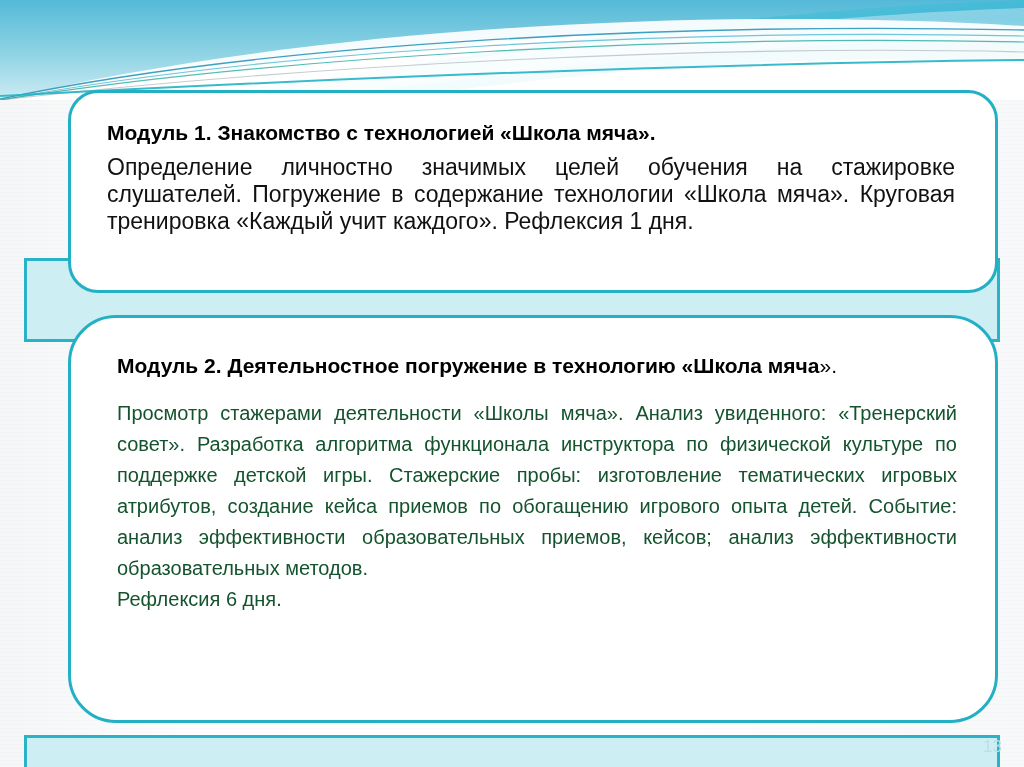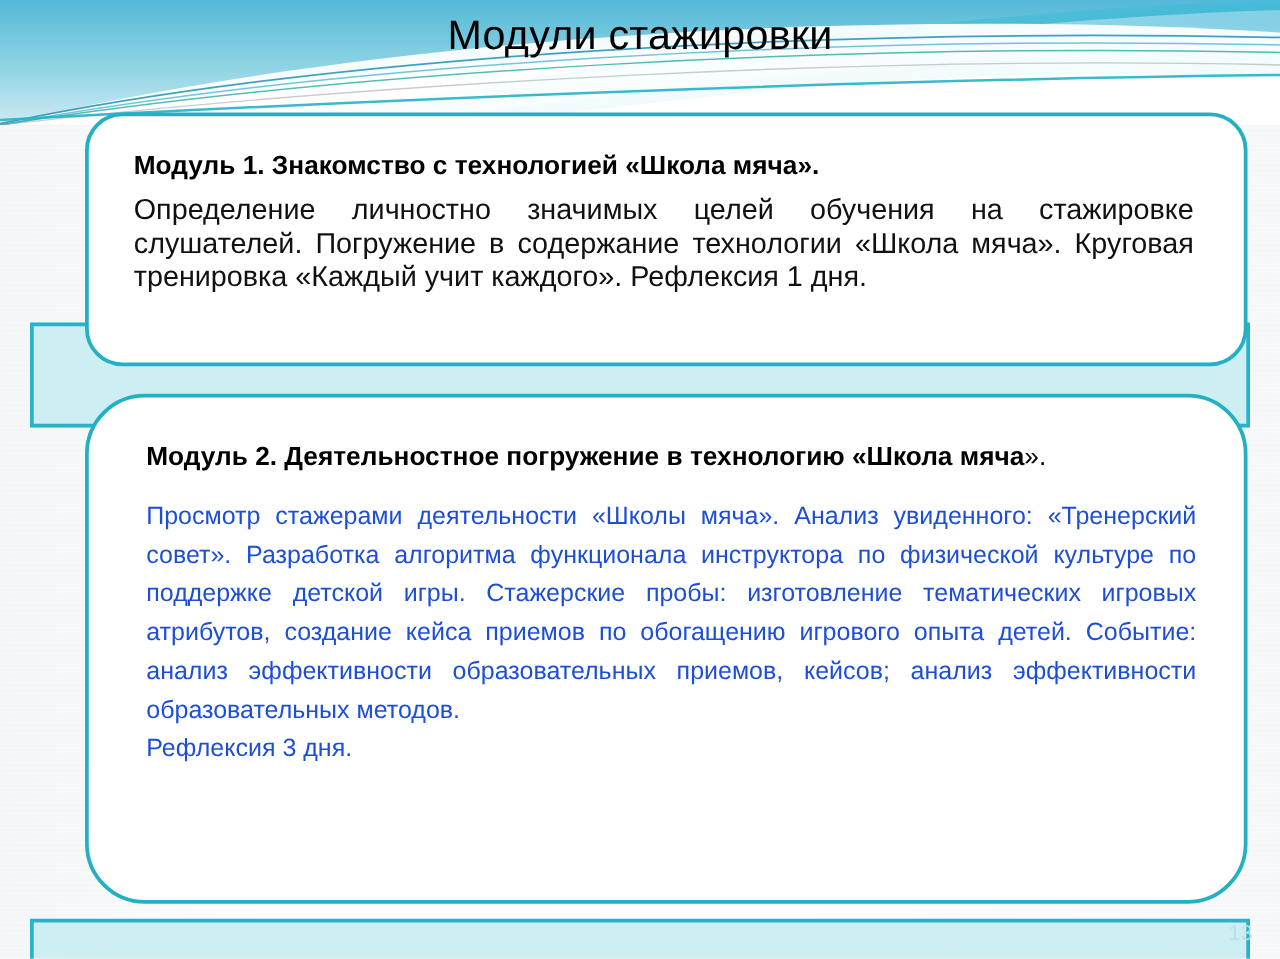--- a/index.html
+++ b/index.html
@@ -118,21 +118,21 @@
     font-size: 23px;
     line-height: 27px;
     color: #111111;
     margin: 0;
     text-align: justify;
     text-align-last: left;
   }
   .box-body-2 {
     font-size: 20px;
     line-height: 31px;
-    color: #1d4ed8;
+    color: #14532d;
     margin: 0;
     text-align: justify;
     text-align-last: left;
   }
   .tail {
     text-align: left;
     margin: 0;
   }
 
   
@@ -178,31 +178,30 @@
       <path d="M0,100 C300,28 700,6 1024,26 L1024,100 Z" fill="#ffffff" opacity="0.93"></path>
 
       <path d="M0,99 C260,44 660,22 1024,30" fill="none" stroke="#1f8fb5" stroke-width="1.4" opacity="0.85"></path>
       <path d="M0,100 C270,50 670,28 1024,36" fill="none" stroke="#4fb7cf" stroke-width="1.2" opacity="0.8"></path>
       <path d="M0,100 C280,56 680,34 1024,42" fill="none" stroke="#17a79b" stroke-width="1.2" opacity="0.75"></path>
       <path d="M0,100 C300,66 700,44 1024,52" fill="none" stroke="#9aa3a6" stroke-width="1.1" opacity="0.55"></path>
       <path d="M0,96 C300,80 680,64 1024,60" fill="none" stroke="#24b3c6" stroke-width="2" opacity="0.9"></path>
     </svg>
   </div>
 
-  <div class="slide-title">Модули стажировки</div>
 
   <div class="band band-1"></div>
   <div class="band band-2"></div>
 
   <div class="box box-1">
     <p class="box-head">Модуль 1. Знакомство с технологией «Школа мяча».</p>
     <p class="box-body">Определение личностно значимых целей обучения на стажировке слушателей. Погружение в содержание технологии «Школа мяча». Круговая тренировка «Каждый учит каждого». Рефлексия 1 дня.</p>
   </div>
 
   <div class="box box-2">
     <p class="box-head-2"><span>Модуль 2. Деятельностное погружение в технологию «Школа мяча</span><span class="nb">».</span></p>
     <p class="box-body-2">Просмотр стажерами деятельности «Школы мяча». Анализ увиденного: «Тренерский совет». Разработка алгоритма функционала инструктора по физической культуре по поддержке детской игры. Стажерские пробы: изготовление тематических игровых атрибутов, создание кейса приемов по обогащению игрового опыта детей. Событие: анализ эффективности образовательных приемов, кейсов; анализ эффективности образовательных методов.</p>
-    <p class="box-body-2 tail">Рефлексия 3 дня.</p>
+    <p class="box-body-2 tail">Рефлексия 6 дня.</p>
   </div>
 
   <div class="page-number">13</div>
 
 </div>
 
 </body></html>

